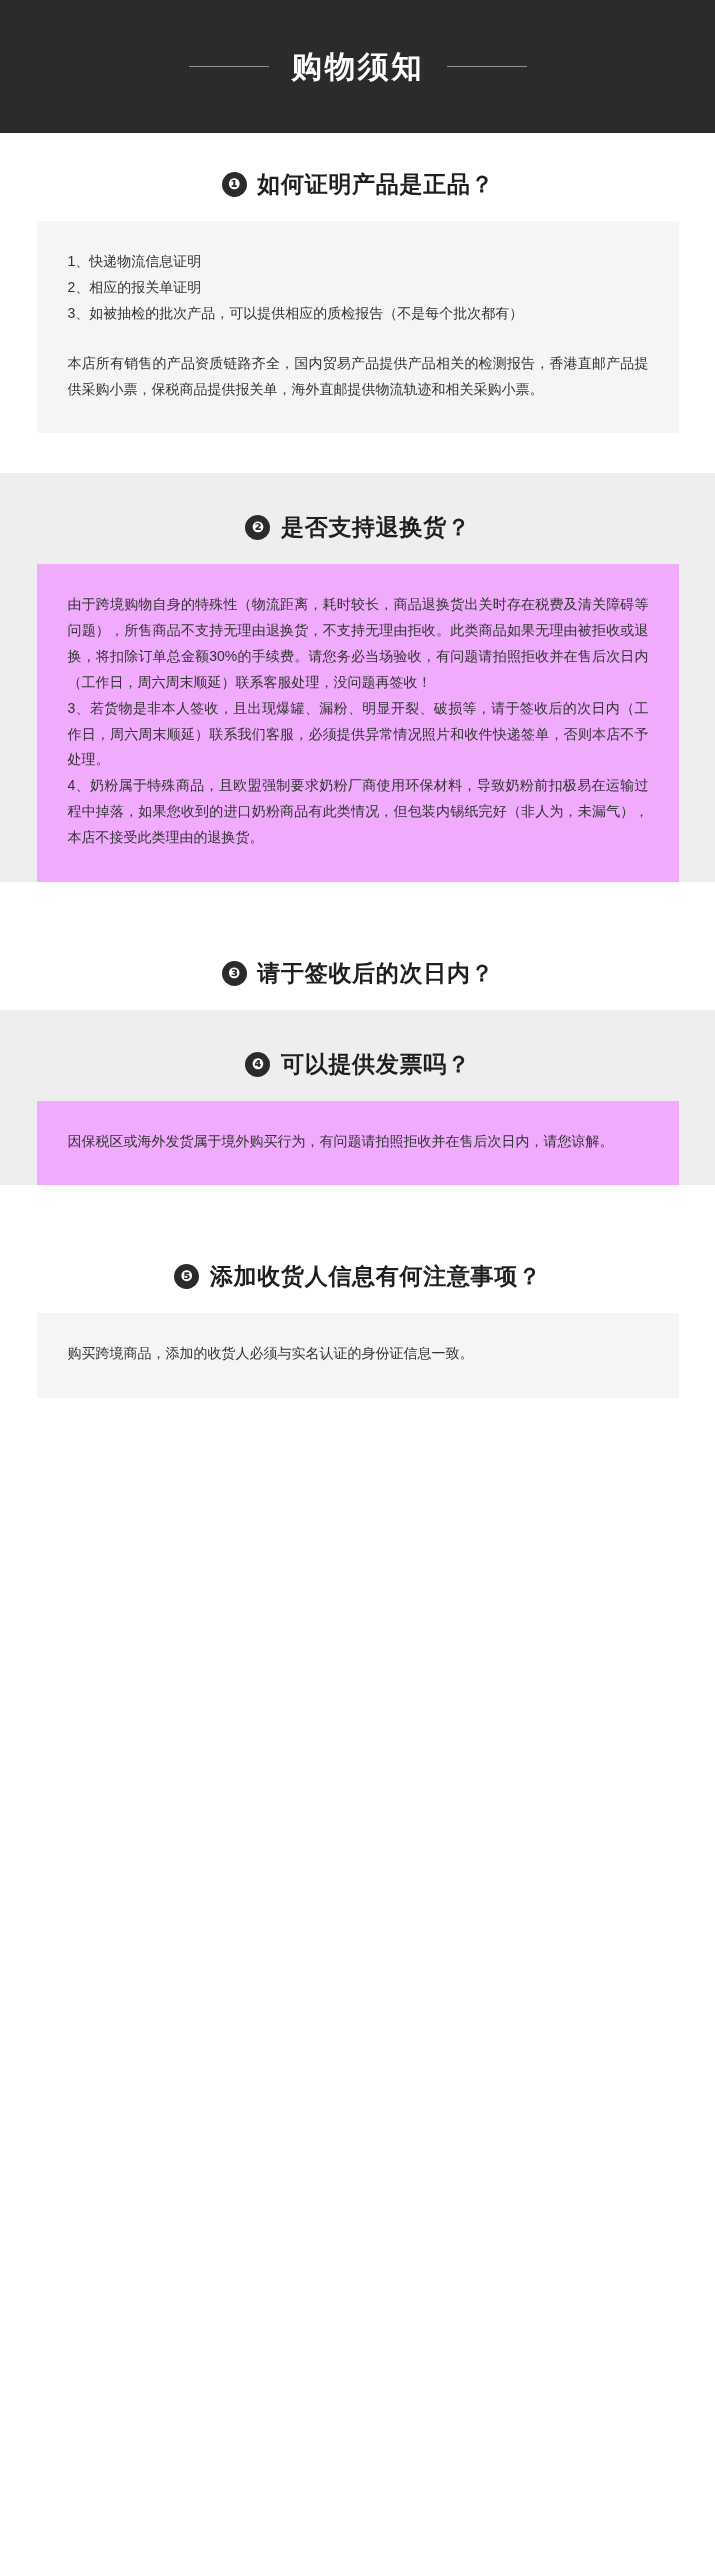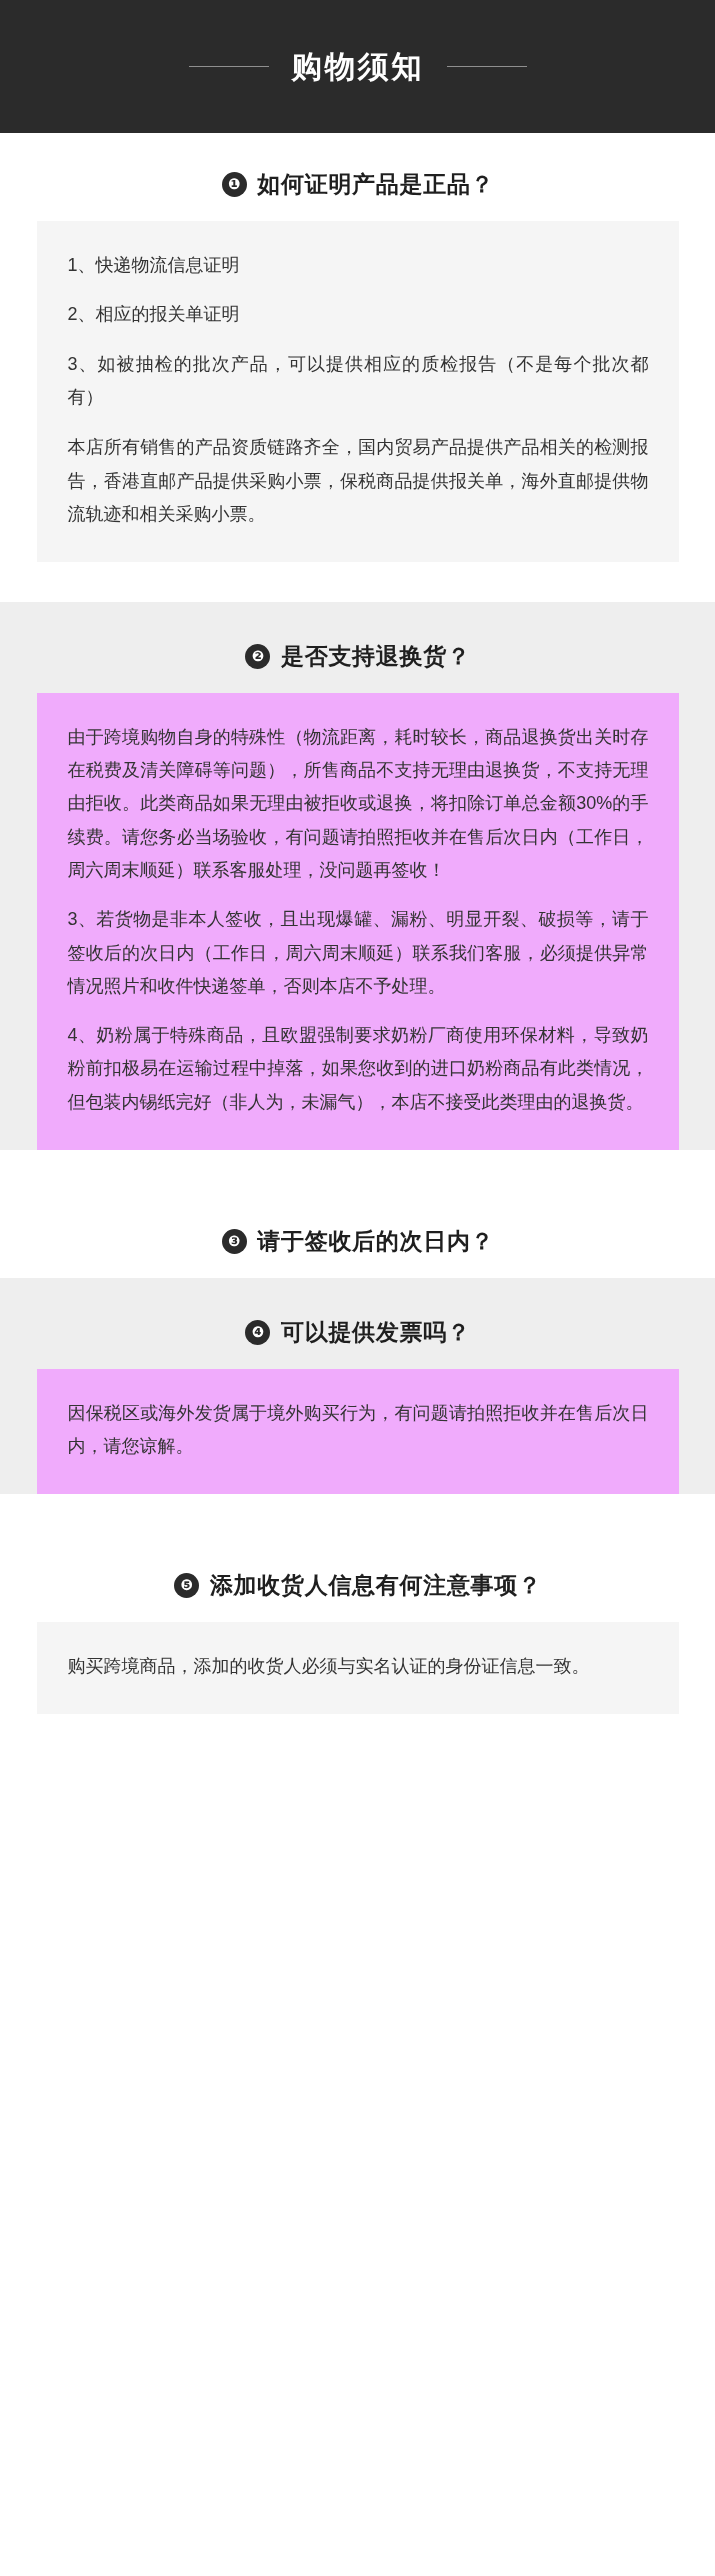--- a/index.html
+++ b/index.html
@@ -93,34 +93,34 @@
     margin: 0 37px 40px 37px;
     background: #f5f5f5;
     padding: 28px 30.5px 30.5px 30.5px;
     box-sizing: border-box;
   }
   .section.alt .card {
     background: #f0abfc;
   }
 
   .para {
-    font-size: 18px;
+    font-size: 14px;
     line-height: 1.85;
     color: #333333;
     margin: 0;
     text-align: justify;
   }
   .para + .para {
     margin-top: 0;
   }
   .para.gap {
-    margin-top: 17px;
+    margin-top: 24px;
   }
   .para.tight {
-    margin-top: 16px;
+    margin-top: 0;
   }
 
   .spacer-bottom {
     height: 26.5px;
   }
 </style>
 </head>
 <body>
 
 <div class="page">

